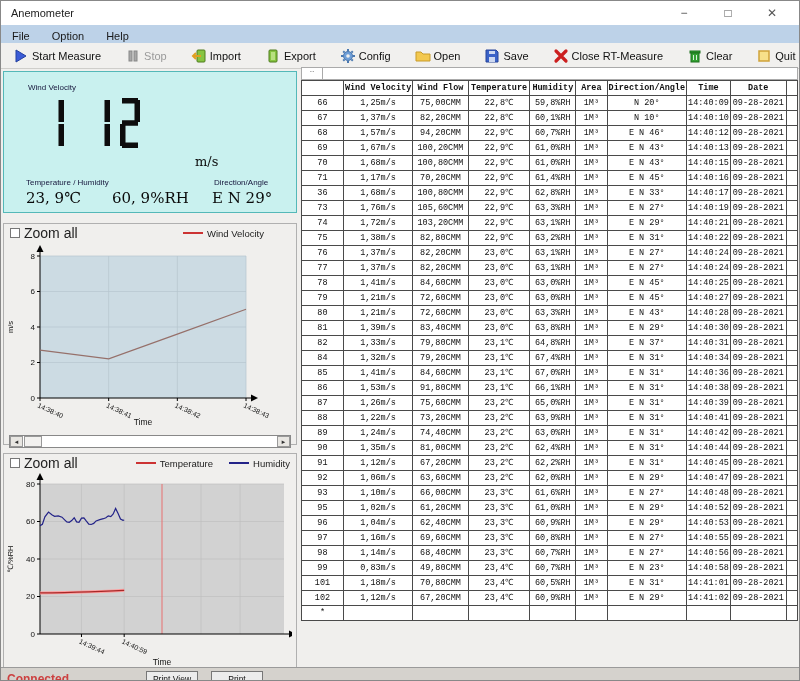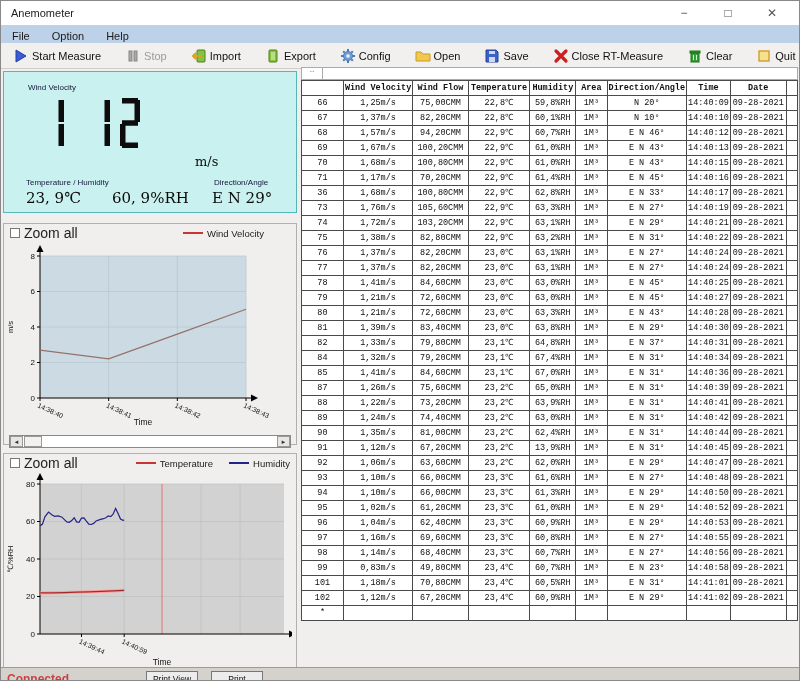--- a/index.html
+++ b/index.html
@@ -584,20 +584,32 @@
             <td>84,60CMM</td>
             <td>23,1℃</td>
             <td>67,0%RH</td>
             <td>1M³</td>
             <td>E N 31°</td>
             <td>14:40:36</td>
             <td>09-28-2021</td>
             <td></td>
           </tr>
           <tr>
+            <td>86</td>
+            <td>1,53m/s</td>
+            <td>91,80CMM</td>
+            <td>23,1℃</td>
+            <td>66,1%RH</td>
+            <td>1M³</td>
+            <td>E N 31°</td>
+            <td>14:40:38</td>
+            <td>09-28-2021</td>
+            <td></td>
+          </tr>
+          <tr>
             <td>87</td>
             <td>1,26m/s</td>
             <td>75,60CMM</td>
             <td>23,2℃</td>
             <td>65,0%RH</td>
             <td>1M³</td>
             <td>E N 31°</td>
             <td>14:40:39</td>
             <td>09-28-2021</td>
             <td></td>
@@ -636,21 +648,21 @@
             <td>E N 31°</td>
             <td>14:40:44</td>
             <td>09-28-2021</td>
             <td></td>
           </tr>
           <tr>
             <td>91</td>
             <td>1,12m/s</td>
             <td>67,20CMM</td>
             <td>23,2℃</td>
-            <td>13,9%RH</td>
+            <td>62,2%RH</td>
             <td>1M³</td>
             <td>E N 31°</td>
             <td>14:40:45</td>
             <td>09-28-2021</td>
             <td></td>
           </tr>
           <tr>
             <td>92</td>
             <td>1,06m/s</td>
             <td>63,60CMM</td>
@@ -668,32 +680,20 @@
             <td>66,00CMM</td>
             <td>23,3℃</td>
             <td>61,6%RH</td>
             <td>1M³</td>
             <td>E N 27°</td>
             <td>14:40:48</td>
             <td>09-28-2021</td>
             <td></td>
           </tr>
           <tr>
-            <td>94</td>
-            <td>1,10m/s</td>
-            <td>66,00CMM</td>
-            <td>23,3℃</td>
-            <td>61,3%RH</td>
-            <td>1M³</td>
-            <td>E N 29°</td>
-            <td>14:40:50</td>
-            <td>09-28-2021</td>
-            <td></td>
-          </tr>
-          <tr>
             <td>95</td>
             <td>1,02m/s</td>
             <td>61,20CMM</td>
             <td>23,3℃</td>
             <td>61,0%RH</td>
             <td>1M³</td>
             <td>E N 29°</td>
             <td>14:40:52</td>
             <td>09-28-2021</td>
             <td></td>

